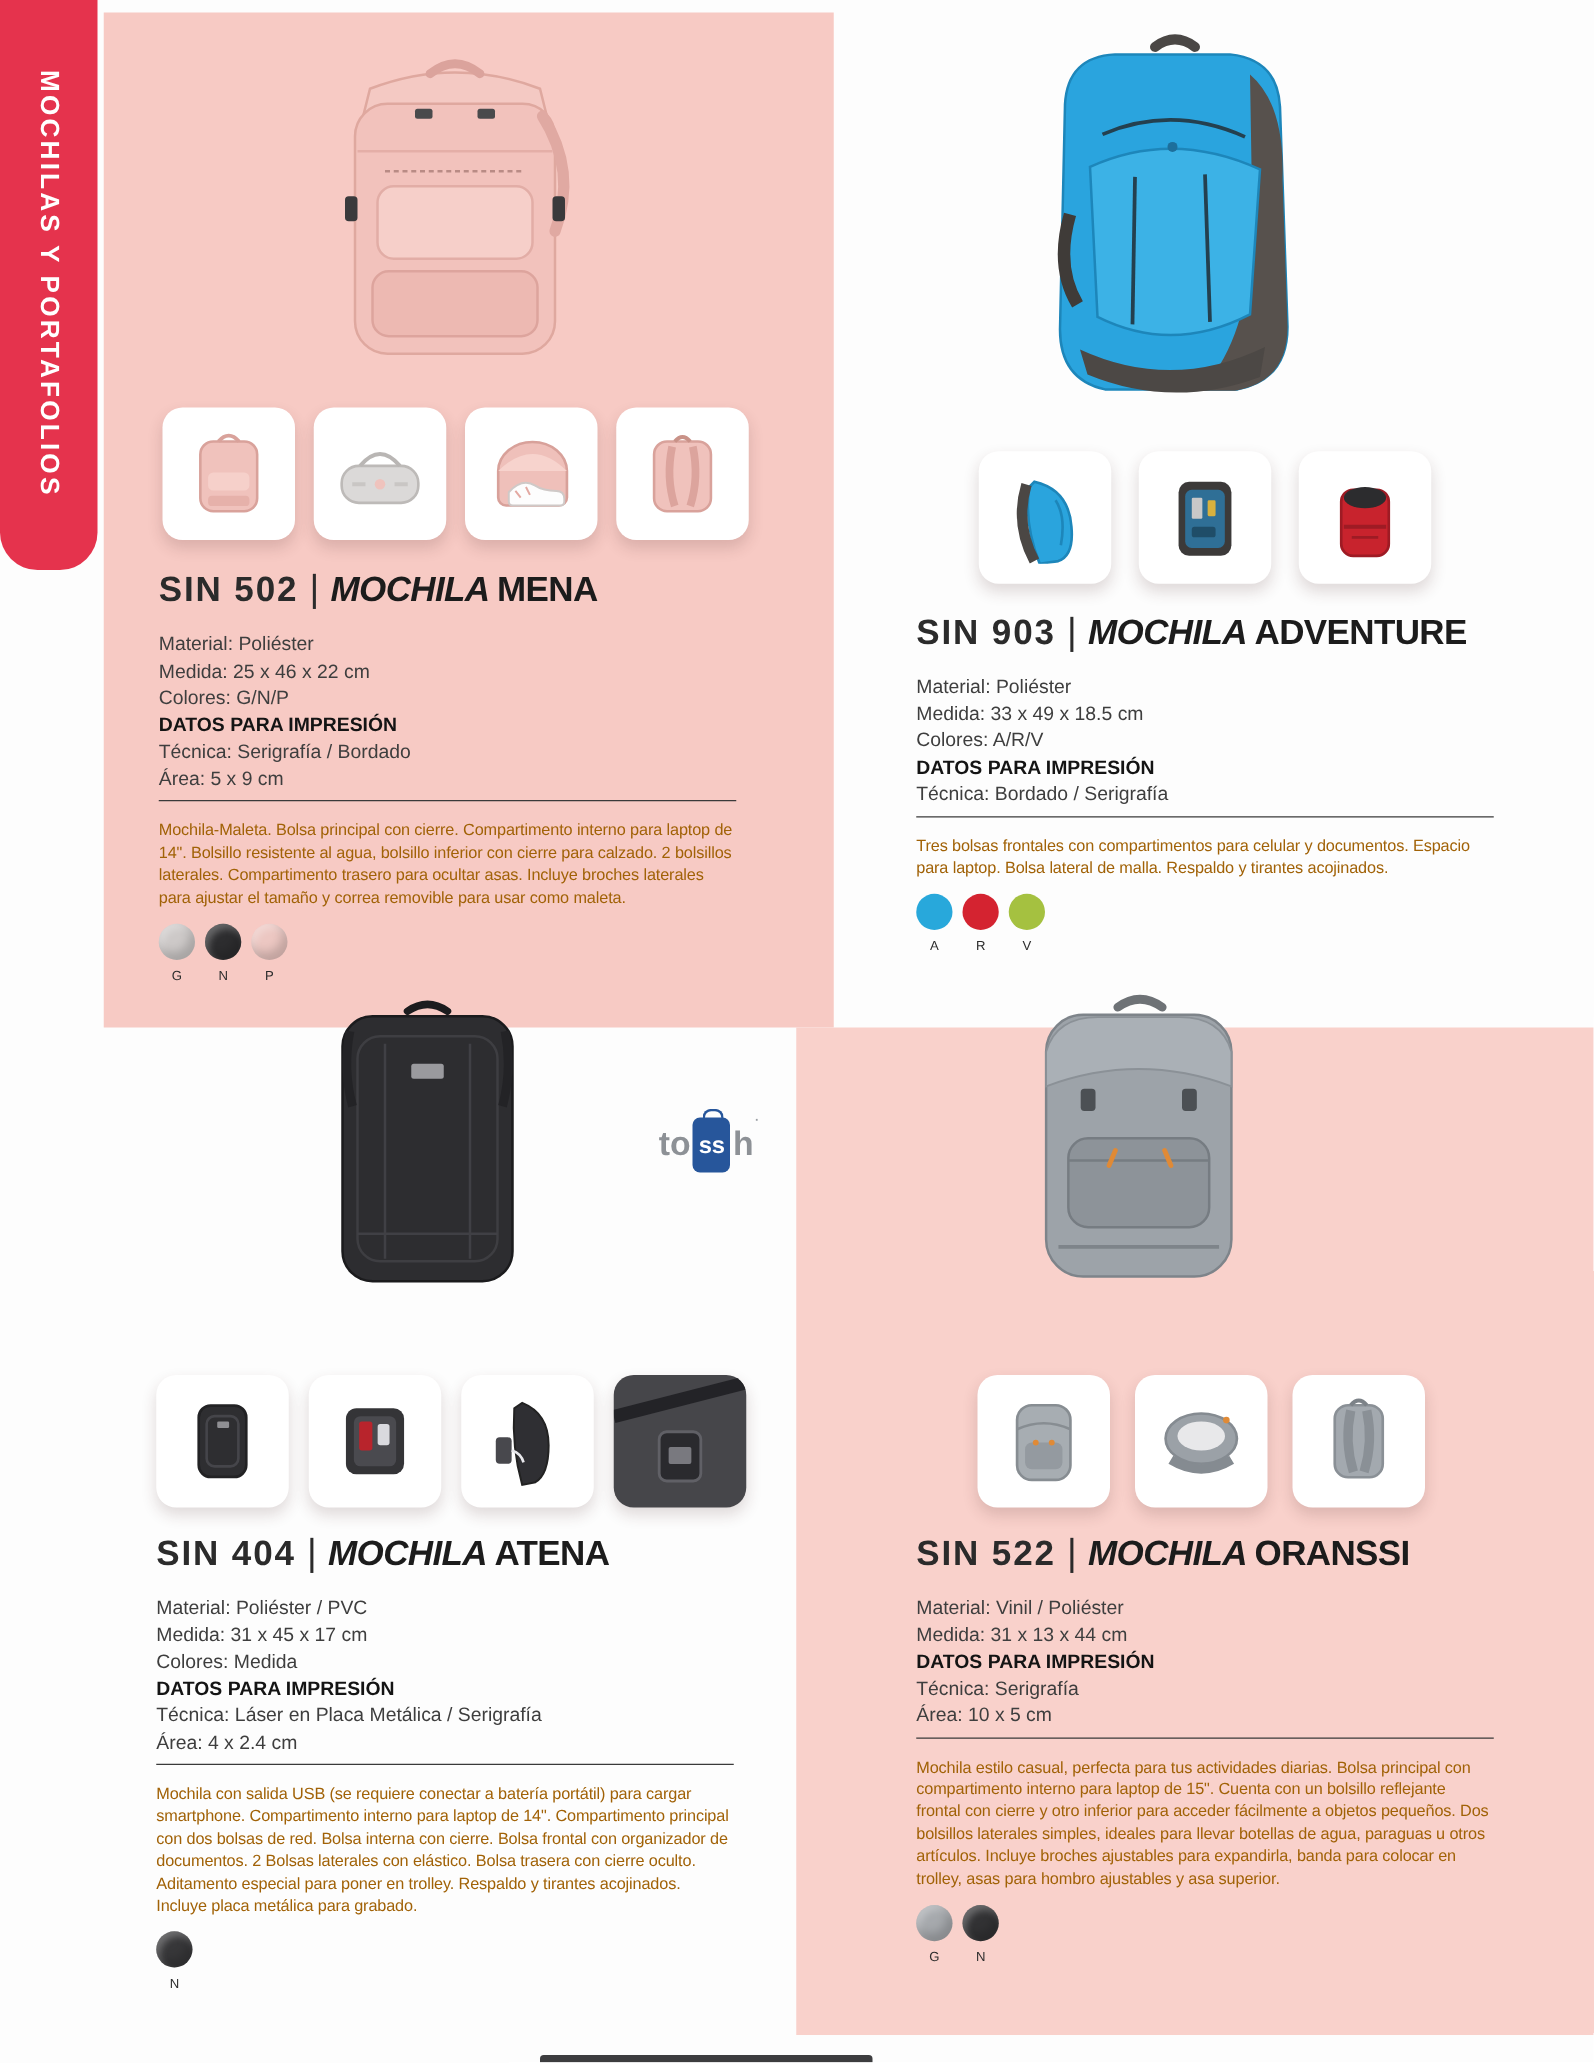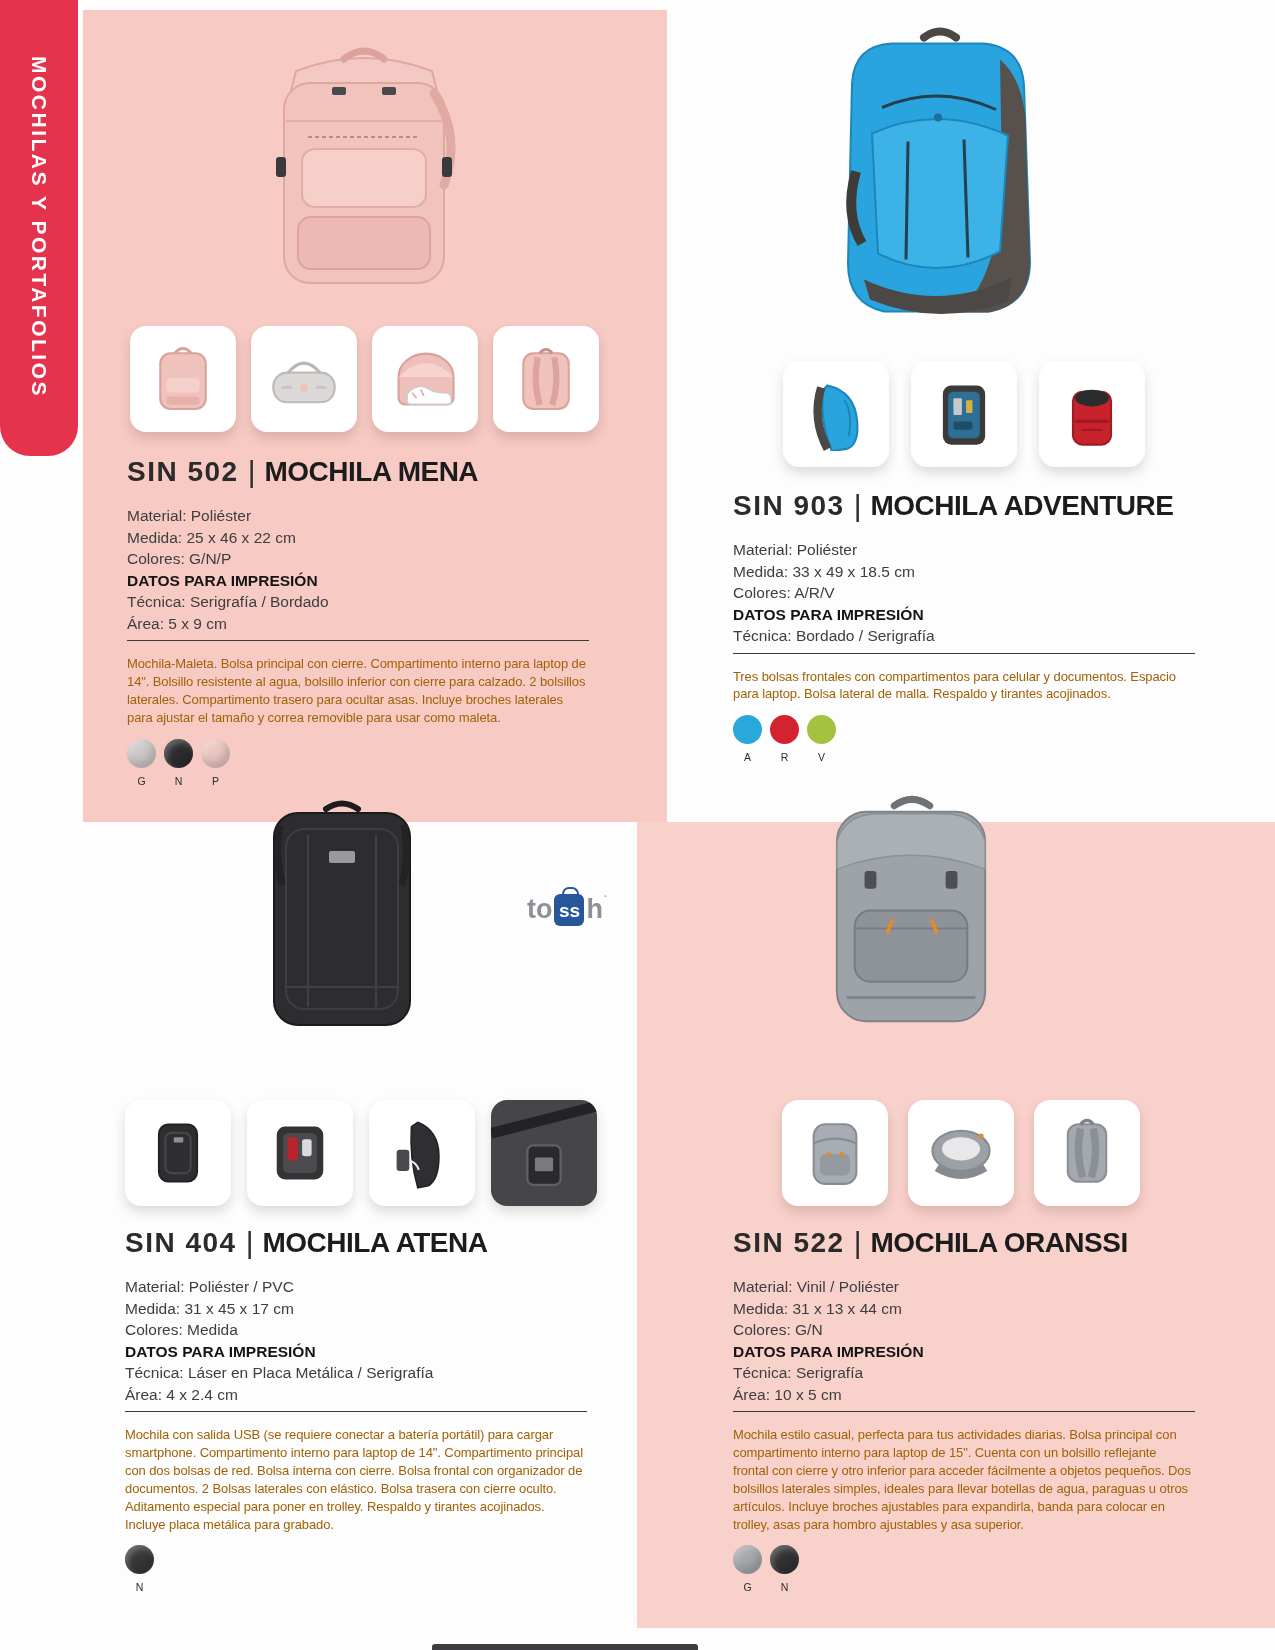--- a/index.html
+++ b/index.html
@@ -20,21 +20,21 @@
   .info{position:absolute;width:462px;}
   .p1 .info{left:127px;top:455px;}
   .p2 .info{left:733px;top:489px;}
   .p3 .info{left:125px;top:1226px;}
   .p4 .info{left:733px;top:1226px;}
 
   .title{margin:0 0 16px;font-size:28px;line-height:34px;color:#1c1c1c;
          display:flex;align-items:center;gap:9px;white-space:nowrap;}
   .sku{font-weight:700;letter-spacing:1.5px;color:#2b2b2b;}
   .pipe{font-weight:300;font-size:30px;color:#2b2b2b;}
-  .tlabel{font-weight:700;letter-spacing:-0.5px;}
+  .tlabel{font-weight:700;letter-spacing:-0.5px;font-style:italic;}
   .tname{font-weight:800;letter-spacing:-0.5px;margin-left:-3px;}
 
   .spec{margin:0;font-size:15.5px;line-height:21.5px;color:#3e3e3e;}
   .spec.datos{font-weight:700;color:#141414;}
   .rule{border:none;border-top:1.6px solid #3a3a3a;margin:6px 0 14px;width:100%;}
   .desc{margin:0;font-size:13px;line-height:17.9px;color:#a16207;letter-spacing:-0.1px;}
 
   .swatches{display:flex;margin-top:12px;}
   .swatch{display:flex;flex-direction:column;align-items:center;margin-right:8px;}
   .dot{width:29px;height:29px;border-radius:50%;}
@@ -64,21 +64,21 @@
   .p2 .thumb:nth-child(3){left:256px;}
   .p3 .thumb:nth-child(1){left:0;}   .p3 .thumb:nth-child(2){left:122px;}
   .p3 .thumb:nth-child(3){left:244px;} .p3 .thumb:nth-child(4){left:366px;}
   .p4 .thumb:nth-child(1){left:0;}   .p4 .thumb:nth-child(2){left:126px;}
   .p4 .thumb:nth-child(3){left:252px;}
   .thumb.dark{background:#46464a;}
 
   
   .tossh{position:absolute;left:527px;top:892px;display:flex;align-items:center;
          color:#8d9196;font-weight:700;font-size:27px;line-height:1;z-index:4;}
-  .badge{position:relative;width:30px;height:32px;background:#27569b;border-radius:6px;color:#fff;
+  .badge{position:relative;width:30px;height:44px;background:#27569b;border-radius:6px;color:#fff;
          display:flex;align-items:center;justify-content:center;font-size:19px;margin:2px 2px 0 2px;}
   .badge::before{content:"";position:absolute;top:-7px;left:8px;width:13px;height:8px;
                  border:2.5px solid #27569b;border-bottom:none;border-radius:7px 7px 0 0;}
   .tm{font-size:10px;align-self:flex-start;margin-left:1px;color:#9a9ea3;}
 
   .footer-bar{position:absolute;left:432px;top:1644px;width:266px;height:6px;
               background:#3d3d3f;border-radius:3px 3px 0 0;}
 </style>
 </head>
 <body>
@@ -362,21 +362,20 @@
     </div>
     <div class="info">
       <h2 class="title">
         <span class="sku">SIN 522</span>
         <span class="pipe">|</span>
         <span class="tlabel">MOCHILA</span>
         <span class="tname">ORANSSI</span>
       </h2>
       <p class="spec">Material: Vinil / Poliéster</p>
       <p class="spec">Medida: 31 x 13 x 44 cm</p>
-      <p class="spec">Colores: G/N</p>
       <p class="spec datos">DATOS PARA IMPRESIÓN</p>
       <p class="spec">Técnica: Serigrafía</p>
       <p class="spec">Área: 10 x 5 cm</p>
       <hr class="rule">
       <p class="desc">Mochila estilo casual, perfecta para tus actividades diarias. Bolsa principal con compartimento interno para laptop de 15". Cuenta con un bolsillo reflejante frontal con cierre y otro inferior para acceder fácilmente a objetos pequeños. Dos bolsillos laterales simples, ideales para llevar botellas de agua, paraguas u otros artículos. Incluye broches ajustables para expandirla, banda para colocar en trolley, asas para hombro ajustables y asa superior.</p>
       <div class="swatches">
         <div class="swatch">
             <span class="dot photo" style="background: rgb(166, 169, 173);"></span>
             <span class="letter">G</span>
           </div>

